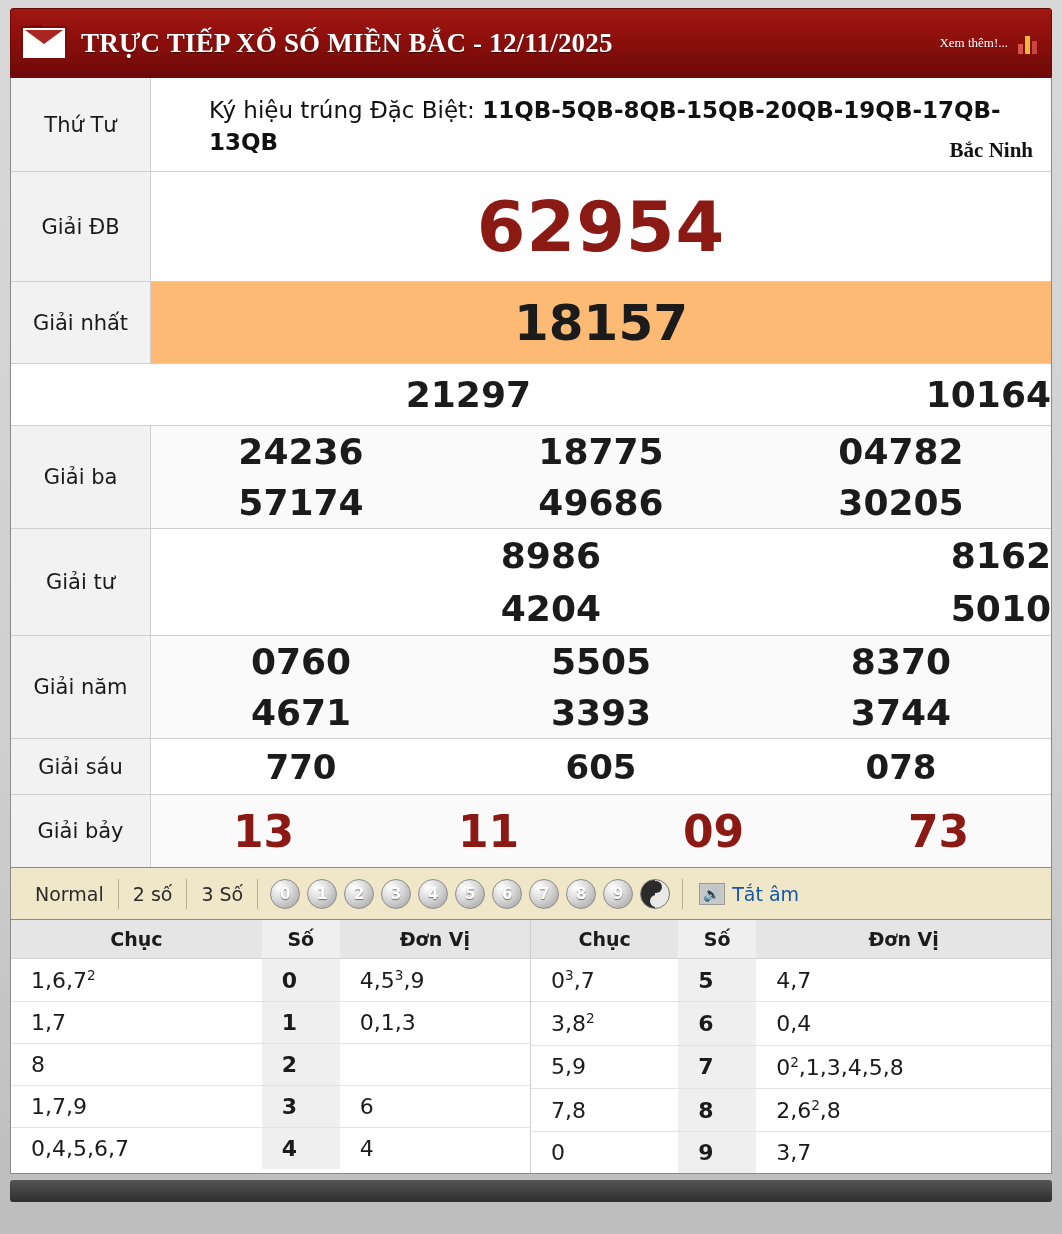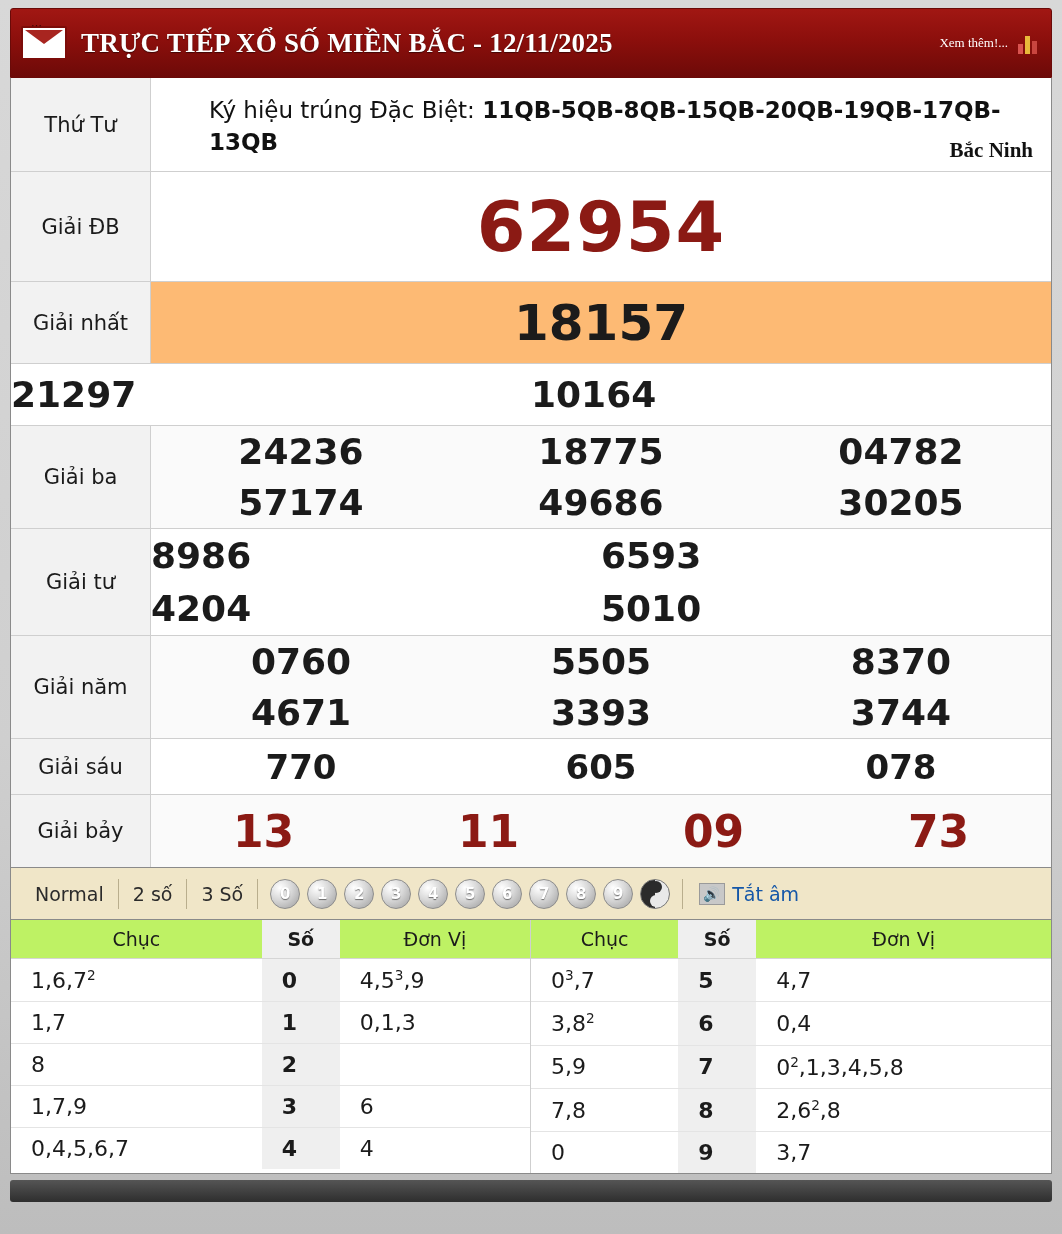--- a/index.html
+++ b/index.html
@@ -104,21 +104,21 @@
     flex: 1 1 auto;
     display: flex;
     align-items: center;
     position: relative;
   }
   .nums {
     width: 100%;
     display: flex;
     flex-wrap: wrap;
   }
-  .nums.cols2 > div { width: 50%; text-align: left; }
+  .nums.cols2 > div { width: 50%; text-align: right; }
   .nums.cols3 > div { width: 33.3333%; text-align: center; }
 
   
   .row-sign { min-height: 94px; align-items: stretch; gap: 40px; }
   .sign-cell {
     flex: 1 1 auto;
     padding: 10px 18px 6px 18px;
     position: relative;
     display: flex;
     flex-direction: column;
@@ -230,23 +230,23 @@
     border-top: none;
   }
   .half { flex: 1 1 50%; }
   .half:first-child { border-right: 1px solid #cfcfcf; }
   table.mini {
     width: 100%;
     border-collapse: collapse;
     font-family: "DejaVu Sans", sans-serif;
   }
   table.mini th {
-    font-size: 19px; font-weight: normal; color: #1b1b1b;
+    font-size: 19px; font-weight: bold; color: #1b1b1b;
     padding: 8px 2px;
-    background: #bef264;
+    background: #e5e5e5;
     border-bottom: 1px solid #d5d5d5;
   }
   table.mini th.mid { font-weight: bold; background: #efefef; }
   table.mini td {
     font-size: 22px; color: #1b1b1b;
     text-align: left;
     padding: 8px 20px;
     border-bottom: 1px solid #e4e4e4;
   }
   table.mini td.mid { font-weight: bold; background: #efefef; width: 78px; }
@@ -328,21 +328,21 @@
           <div>30205</div>
         </div>
       </div>
     </div>
 
     <div class="row row-g4">
       <div class="lbl">Giải tư</div>
       <div class="vals">
         <div class="nums cols2 g4">
           <div>8986</div>
-          <div>6593</div>
+          <div>8162</div>
           <div>4204</div>
           <div>5010</div>
         </div>
       </div>
     </div>
 
     <div class="row row-g5">
       <div class="lbl">Giải năm</div>
       <div class="vals">
         <div class="nums cols3 g5">

